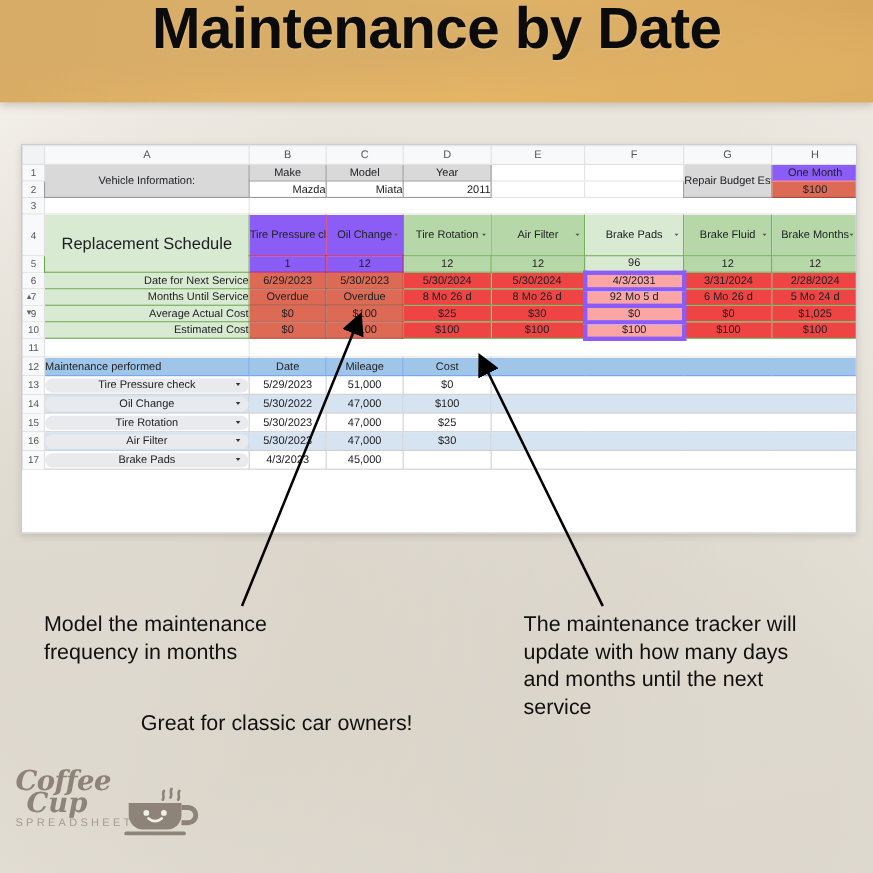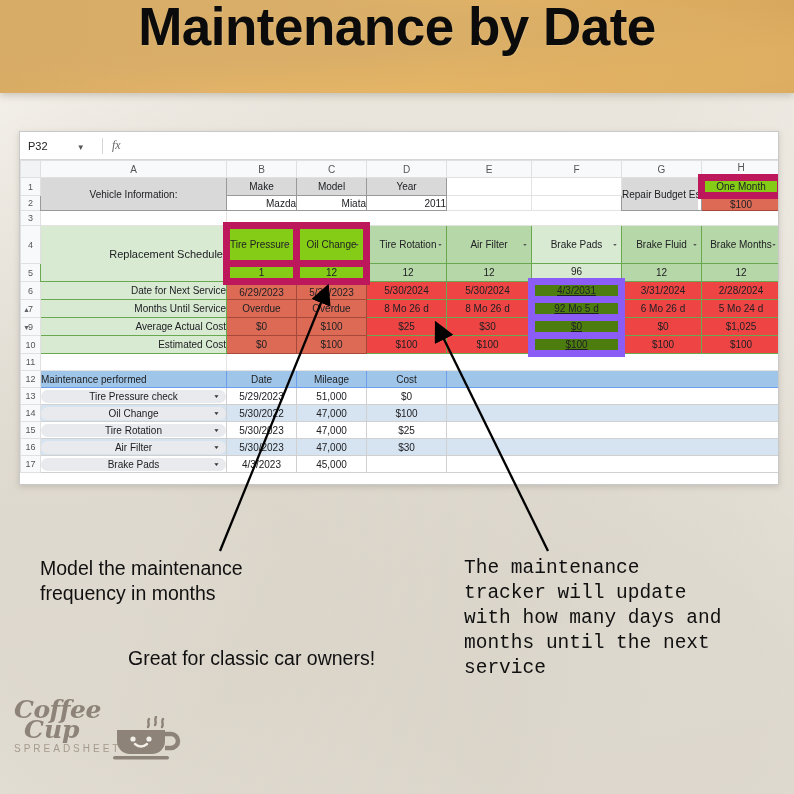--- a/index.html
+++ b/index.html
@@ -65,24 +65,24 @@
   .rowhead .tri { position: absolute; left: 2px; top: 50%; transform: translateY(-50%);
                   font-size: 7px; color: #5f6368; }
 
   .cell { border: 1px solid #d0d0d0; text-align: center; height: 15px;
           padding: 0 2px; overflow: hidden; white-space: nowrap; }
   .blank { border: 1px solid #e3e3e3; background: #fff; }
 
   .grey { background: #d9d9d9; font-weight: bold; border: 1px solid #999; }
   .grey-val { background: #fff; border: 1px solid #999; text-align: right; }
   .red  { background: #dd6a55; border: 1px solid #a54a3a; }
-  .red-hdr { background: #84cc16; border: 7px solid #be185d; font-weight: bold; }
+  .red-hdr { background: #8b5cf6; border: 1px solid #be185d; font-weight: bold; }
   .grn  { background: #ef4444; border: 1px solid #6aa84f; }
   .grn-hdr { background: #b6d7a8; border: 1px solid #6aa84f; font-weight: bold; }
-  .grn-lt { background: #4d7c0f; border: 7px solid #8b5cf6; text-decoration: underline; }
+  .grn-lt { background: #fca5a5; border: 4px solid #8b5cf6; }
   .grn-lt-hdr { background: #d9ead3; border: 1px solid #6aa84f; font-weight: bold; }
   .lab { background: #d9ead3; border: 1px solid #6aa84f; font-weight: bold;
          text-align: right; padding-right: 5px; }
   .blue-hdr { background: #9fc5e8; border: 1px solid #6d9eeb; }
   .blue-lbl { background: #9fc5e8; border: 1px solid #6d9eeb; text-align: left; padding-left: 5px; }
   .row-odd  { background: #fff; border: 1px solid #d0d0d0; }
   .row-even { background: #d6e4f2; border: 1px solid #d0d0d0; }
 
   .hdr2 { font-weight: bold; font-size: 10px; line-height: 11px; }
   .dd { position: relative; }
@@ -91,21 +91,21 @@
   .pill { display: inline-block; background: #e8eaed; border-radius: 9px;
           width: 100%; position: relative; text-align: center; font-size: 10px;
           padding: 1px 0; }
   .pill::after { content: "\25BC"; position: absolute; right: 6px; top: 50%;
                  transform: translateY(-50%) scaleY(.7); font-size: 7px; color: #333; }
 
   
   .anno { position: absolute; font-size: 19.5px; color: #101010; line-height: 25px; }
   .anno-1 { left: 40px; top: 556px; width: 270px; }
   .anno-2 { left: 128px; top: 646px; width: 250px; }
-  .anno-3 { left: 464px; top: 556px; width: 268px; font-family: Liberation Mono, monospace; }
+  .anno-3 { left: 476px; top: 556px; width: 268px; }
   svg.arrows { position: absolute; left: 0; top: 0; width: 794px; height: 794px;
                pointer-events: none; }
 
   
   .logo { position: absolute; left: 14px; top: 700px; width: 170px; height: 76px; }
   .logo-script { font-family: "DejaVu Serif", serif; font-style: italic; font-weight: bold;
                  color: #8d8378; line-height: 20px; }
   .logo-coffee { font-size: 25px; letter-spacing: -0.5px; }
   .logo-cup { font-size: 25px; margin-left: 10px; }
   .logo-sub { font-size: 10px; letter-spacing: 3px; color: #a59a8d;
@@ -116,29 +116,20 @@
 <body>
 
 <div class="page-bg"></div>
 
 <div class="banner">
   <div class="banner-title">Maintenance by Date</div>
 </div>
 
 <div class="sheet">
 
-  <div class="formula-bar">
-    <span class="namebox">
-      <span>P32</span>
-      <span class="namebox-caret">▼</span>
-    </span>
-    <span class="fx-div"></span>
-    <span class="fx">fx</span>
-    <span></span>
-  </div>
 
   <table class="grid">
     <colgroup>
       <col style="width:20px">
         <col style="width:186px">
         <col style="width:70px">
         <col style="width:70px">
       <col style="width:80px">
         <col style="width:85px">
         <col style="width:90px">
@@ -182,21 +173,21 @@
     </tr>
 
     <tr>
       <td class="rowhead">3</td>
       <td class="cell blank"></td>
       <td class="cell blank" colspan="7"></td>
     </tr>
 
     <tr style="height:38px">
       <td class="rowhead">4</td>
-      <td class="cell lab" rowspan="2" style="text-align:right;font-size:11px">Replacement Schedule</td>
+      <td class="cell lab" rowspan="2" style="text-align:center;font-size:15px">Replacement Schedule</td>
       <td class="cell red-hdr dd">Tire Pressure check</td>
       <td class="cell red-hdr dd">Oil Change</td>
       <td class="cell grn-hdr dd">Tire Rotation</td>
       <td class="cell grn-hdr dd">Air Filter</td>
       <td class="cell grn-lt-hdr dd">Brake Pads</td>
       <td class="cell grn-hdr dd">Brake Fluid</td>
       <td class="cell grn-hdr dd">Brake Months</td>
     </tr>
 
     <tr>

